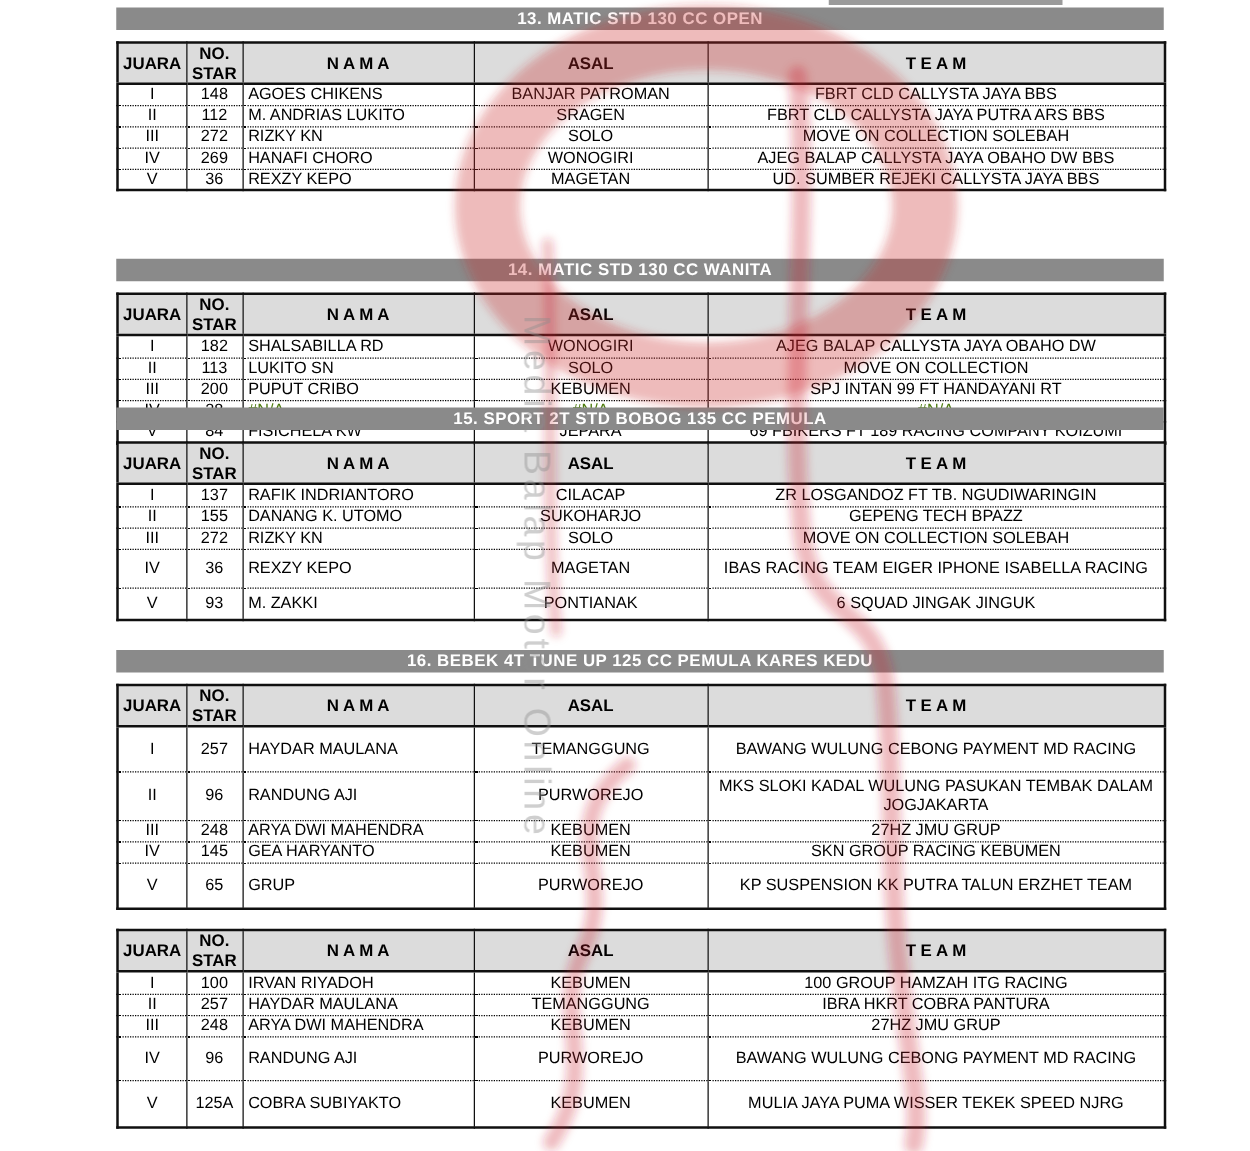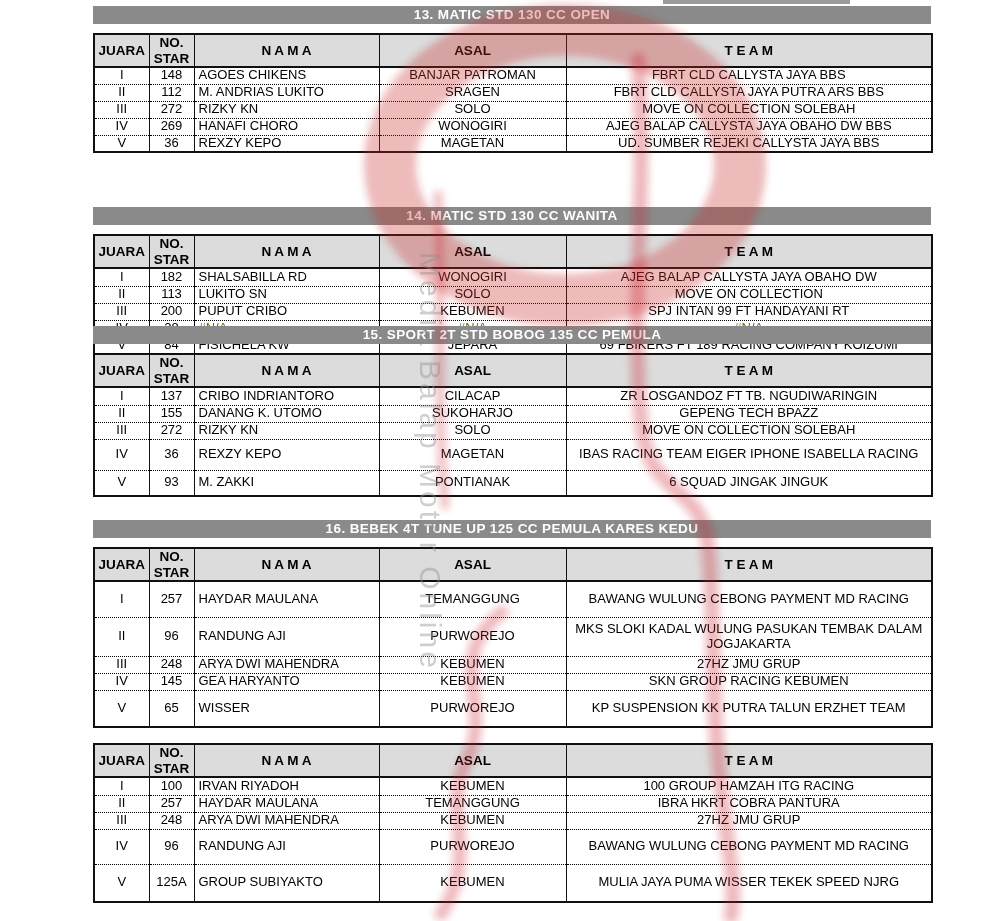--- a/index.html
+++ b/index.html
@@ -215,21 +215,21 @@
 STAR</th>
           <th>N A M A</th>
           <th>ASAL</th>
           <th>T E A M</th>
         </tr>
       </thead>
       <tbody>
   <tr style="height: 18px;">
     <td class="c-juara">I</td>
     <td class="c-no">137</td>
-    <td class="c-nama">CRIBO INDRIANTORO</td>
+    <td class="c-nama">RAFIK INDRIANTORO</td>
     <td class="c-asal">CILACAP</td>
     <td class="c-team">ZR LOSGANDOZ FT TB. NGUDIWARINGIN</td>
   </tr>
 
   <tr style="height: 17px;">
     <td class="c-juara">II</td>
     <td class="c-no">155</td>
     <td class="c-nama">DANANG K. UTOMO</td>
     <td class="c-asal">SUKOHARJO</td>
     <td class="c-team">GEPENG TECH BPAZZ</td>
@@ -313,21 +313,21 @@
     <td class="c-juara">IV</td>
     <td class="c-no">145</td>
     <td class="c-nama">GEA HARYANTO</td>
     <td class="c-asal">KEBUMEN</td>
     <td class="c-team">SKN GROUP RACING KEBUMEN</td>
   </tr>
 
   <tr style="height: 37px;">
     <td class="c-juara">V</td>
     <td class="c-no">65</td>
-    <td class="c-nama">WISSER</td>
+    <td class="c-nama">GRUP</td>
     <td class="c-asal">PURWOREJO</td>
     <td class="c-team">KP SUSPENSION KK PUTRA TALUN ERZHET TEAM</td>
   </tr>
 </tbody>
     </table>
   </section>
 
   <section class="race-section" style="top: 734px;">
     <table class="results-table">
       <colgroup>
@@ -376,21 +376,21 @@
     <td class="c-juara">IV</td>
     <td class="c-no">96</td>
     <td class="c-nama">RANDUNG AJI</td>
     <td class="c-asal">PURWOREJO</td>
     <td class="c-team">BAWANG WULUNG CEBONG PAYMENT MD RACING</td>
   </tr>
 
   <tr style="height: 38px;">
     <td class="c-juara">V</td>
     <td class="c-no">125A</td>
-    <td class="c-nama">GROUP SUBIYAKTO</td>
+    <td class="c-nama">COBRA SUBIYAKTO</td>
     <td class="c-asal">KEBUMEN</td>
     <td class="c-team">MULIA JAYA PUMA WISSER TEKEK SPEED NJRG</td>
   </tr>
 </tbody>
     </table>
   </section>
 </div>
 
   <svg class="watermark" viewBox="0 0 1000 921" xmlns="http://www.w3.org/2000/svg">
     <defs>

